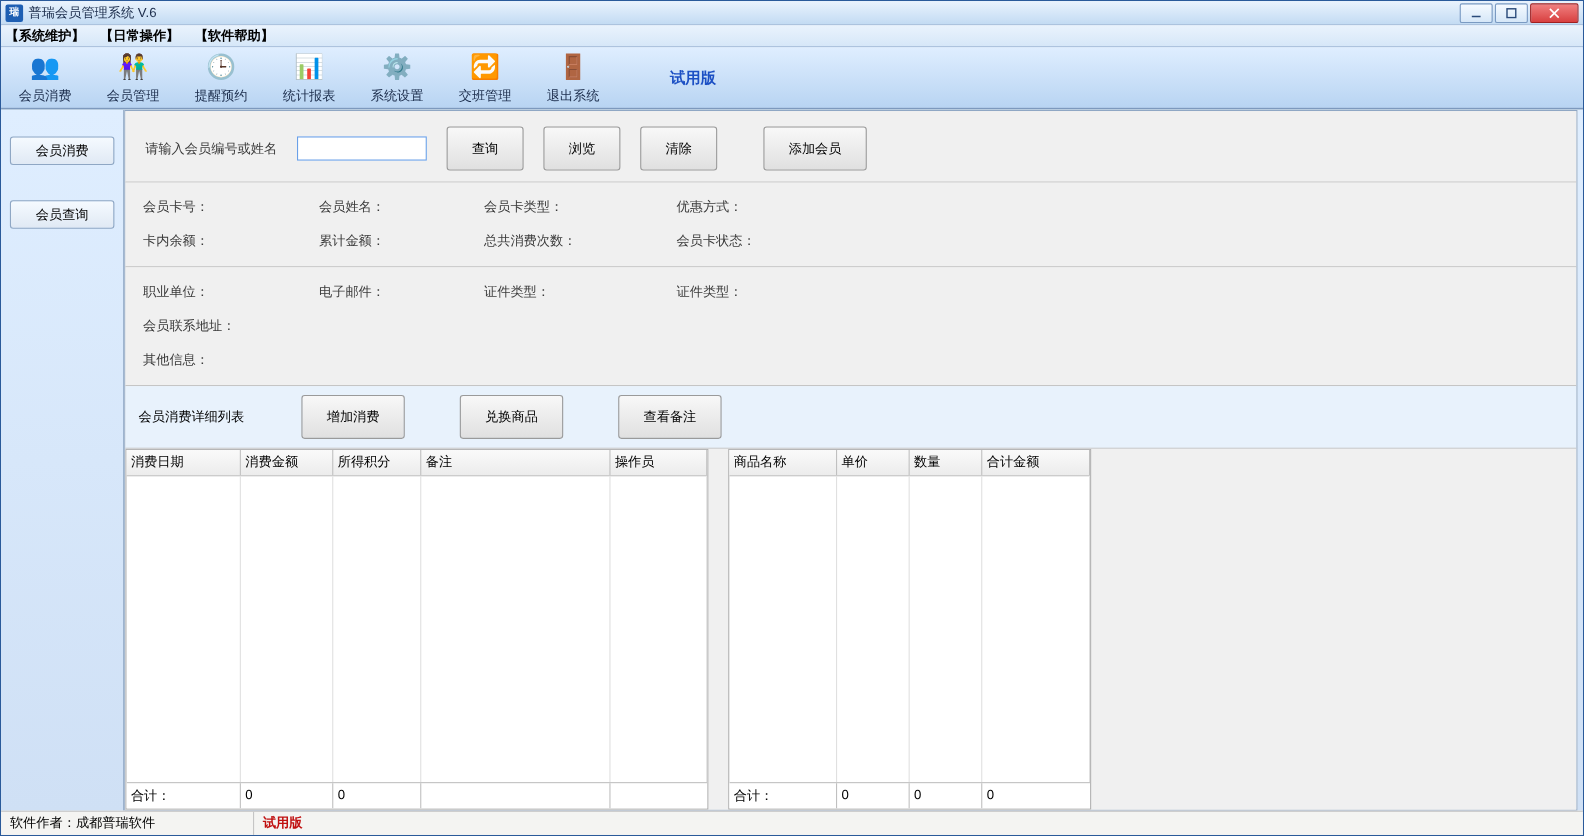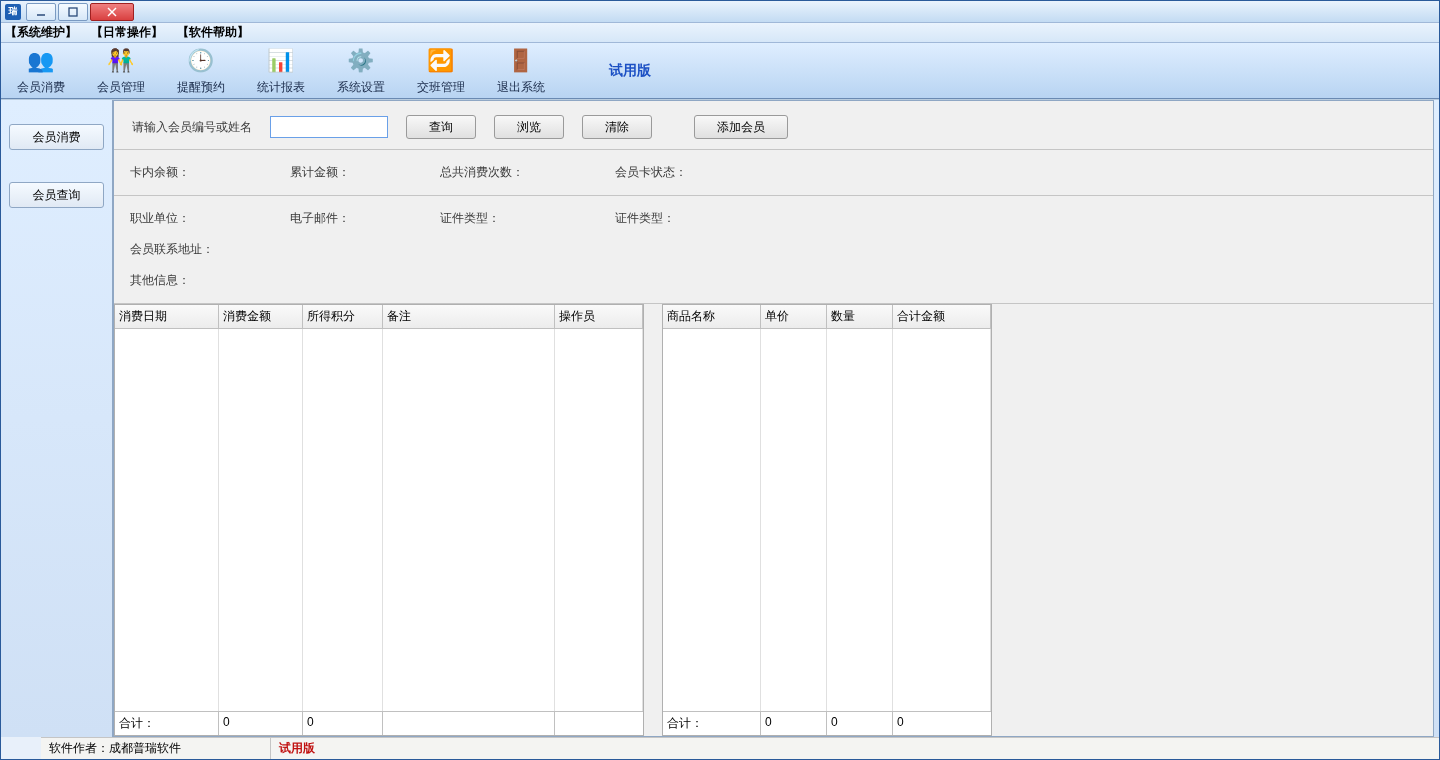--- a/index.html
+++ b/index.html
@@ -27,21 +27,21 @@
 .content { flex: 1; display: flex; background: linear-gradient(to bottom, #dfeeff 0%, #cfe0f5 100%); border-top: 1px solid #b8ccdf; min-height: 0; }
 
 .sidebar { width: 112px; background: linear-gradient(to bottom, #dfeeff, #cfe0f5); padding: 24px 8px; display: flex; flex-direction: column; gap: 32px; border-right: 1px solid #8fa7c4; }
 .side-btn { height: 26px; background: linear-gradient(to bottom, #f5faff, #e0e9f4); border: 1px solid #8fa7c4; border-radius: 3px; display: flex; align-items: center; justify-content: center; cursor: pointer; font-size: 12px; }
 
 .main { flex: 1; display: flex; flex-direction: column; background: #f0f0f0; border: 1px solid #8fa7c4; margin-right: 5px; min-height: 0; }
 
 .search-row { padding: 14px 18px 10px; display: flex; align-items: center; gap: 18px; background: #f0f0f0; border-bottom: 1px solid #c5c5c5; }
 .search-label { color: #3a3a3a; }
 .search-input { width: 118px; height: 22px; border: 1px solid #6aa0e8; padding: 0 4px; background: #fff; }
-.btn { height: 24px; padding: 0 22px; background: linear-gradient(to bottom, #f8f8f8, #e0e0e0); border: 1px solid #9a9a9a; border-radius: 3px; cursor: pointer; font-size: 12px; display: flex; align-items: center; }
+.btn { height: 40px; padding: 0 22px; background: linear-gradient(to bottom, #f8f8f8, #e0e0e0); border: 1px solid #9a9a9a; border-radius: 3px; cursor: pointer; font-size: 12px; display: flex; align-items: center; }
 
 .info-block { padding: 14px 16px; background: #f0f0f0; border-bottom: 1px solid #c5c5c5; }
 .info-row { display: flex; margin-bottom: 14px; }
 .info-row:last-child { margin-bottom: 0; }
 .info-field { display: flex; gap: 4px; }
 .info-field.w1 { width: 160px; }
 .info-field.w2 { width: 150px; }
 .info-field.w3 { width: 175px; }
 .info-field.w4 { width: 180px; }
 .info-label { color: #3a3a3a; }
@@ -54,33 +54,34 @@
 .table-wrap.left { flex: 0 0 530px; border-radius: 18px; }
 .table-wrap.right { flex: 0 0 330px; }
 .tbl { flex: 1; border: 1px solid #b0b0b0; background: #fff; overflow: hidden; display: flex; flex-direction: column; }
 .tbl-thead { display: flex; background: linear-gradient(to bottom, #fafafa, #ececec); border-bottom: 1px solid #c0c0c0; }
 .th { padding: 3px 4px; border-right: 1px solid #c0c0c0; font-size: 12px; white-space: nowrap; overflow: hidden; }
 .tbl-body { flex: 1; display: flex; }
 .tbl-body .col { border-right: 1px solid #e0e0e0; }
 .tbl-foot { display: flex; border-top: 1px solid #c0c0c0; background: #fff; }
 .tf { padding: 3px 4px; border-right: 1px solid #c0c0c0; font-size: 12px; }
 
-.statusbar { height: 22px; background: #f4f4f2; display: flex; align-items: center; border-top: 1px solid #c5c5c5; font-size: 12px; margin-left: 40px; }
+.statusbar { height: 22px; background: #f4f4f2; display: flex; align-items: center; border-top: 1px solid #c5c5c5; font-size: 12px; }
 .sb-cell { padding: 0 8px; border-right: 1px solid #c5c5c5; height: 100%; display: flex; align-items: center; }
 .sb-cell.first { width: 230px; }
 .sb-cell.second { flex: 1; }
 .sb-cell.last { border-right: none; color: #c01010; font-weight: bold; padding-right: 12px; }
 </style>
 </head>
 <body>
 
 <div class="window">
 
   <div class="titlebar">
     <div class="app-icon">瑞</div>
+    <div class="title">普瑞会员管理系统 V.6</div>
     <div class="window-controls">
       <div class="wc-btn">
           <svg viewBox="0 0 10 10">
             <line x1="1" y1="8" x2="9" y2="8" stroke="#2a4a7a" stroke-width="1.5"></line>
           </svg>
         </div>
       <div class="wc-btn">
           <svg viewBox="0 0 10 10">
             <rect x="1" y="1" width="8" height="8" fill="none" stroke="#2a4a7a" stroke-width="1.3"></rect>
           </svg>
@@ -146,20 +147,34 @@
         <input class="search-input" value="" style="">
         <button class="btn">查询</button>
         <button class="btn">浏览</button>
         <button class="btn">清除</button>
         <button class="btn" style="margin-left:24px;">添加会员</button>
       </div>
 
       <div class="info-block">
         <div class="info-row">
           <div class="info-field w1">
+              <span class="info-label">会员卡号：</span>
+            </div>
+          <div class="info-field w2">
+              <span class="info-label">会员姓名：</span>
+            </div>
+          <div class="info-field w3">
+              <span class="info-label">会员卡类型：</span>
+            </div>
+          <div class="info-field w4">
+              <span class="info-label">优惠方式：</span>
+            </div>
+        </div>
+        <div class="info-row">
+          <div class="info-field w1">
               <span class="info-label">卡内余额：</span>
             </div>
           <div class="info-field w2">
               <span class="info-label">累计金额：</span>
             </div>
           <div class="info-field w3">
               <span class="info-label">总共消费次数：</span>
             </div>
           <div class="info-field w4">
               <span class="info-label">会员卡状态：</span>
@@ -187,20 +202,26 @@
               <span class="info-label">会员联系地址：</span>
             </div>
         </div>
         <div class="info-row">
           <div class="info-field">
               <span class="info-label">其他信息：</span>
             </div>
         </div>
       </div>
 
+      <div class="action-row">
+        <span class="action-label">会员消费详细列表</span>
+        <button class="btn">增加消费</button>
+        <button class="btn">兑换商品</button>
+        <button class="btn">查看备注</button>
+      </div>
 
       <div class="tables-row">
         <div class="table-wrap left">
           <div class="tbl">
             <div class="tbl-thead">
               <div class="th" style="width:104px">消费日期</div>
               <div class="th" style="width:84px">消费金额</div>
               <div class="th" style="width:80px">所得积分</div>
               <div class="th" style="width:172px">备注</div>
               <div class="th" style="flex:1">操作员</div>

